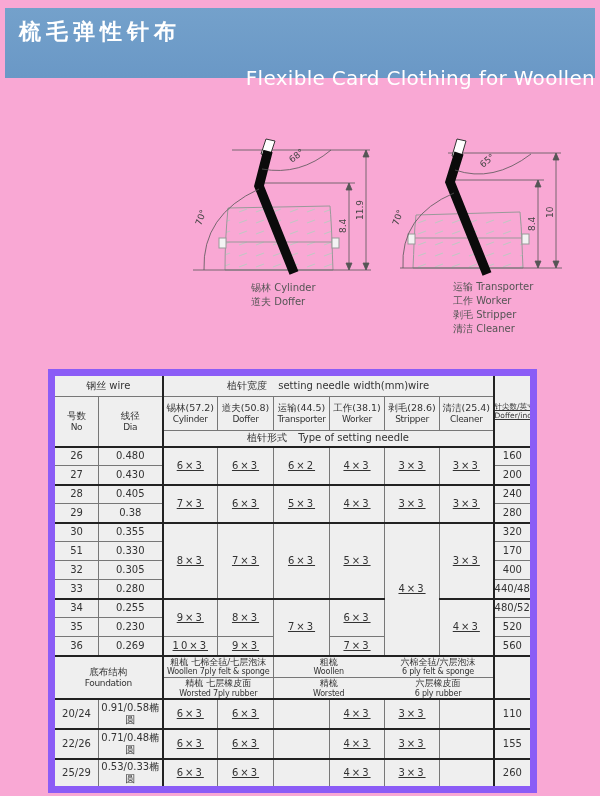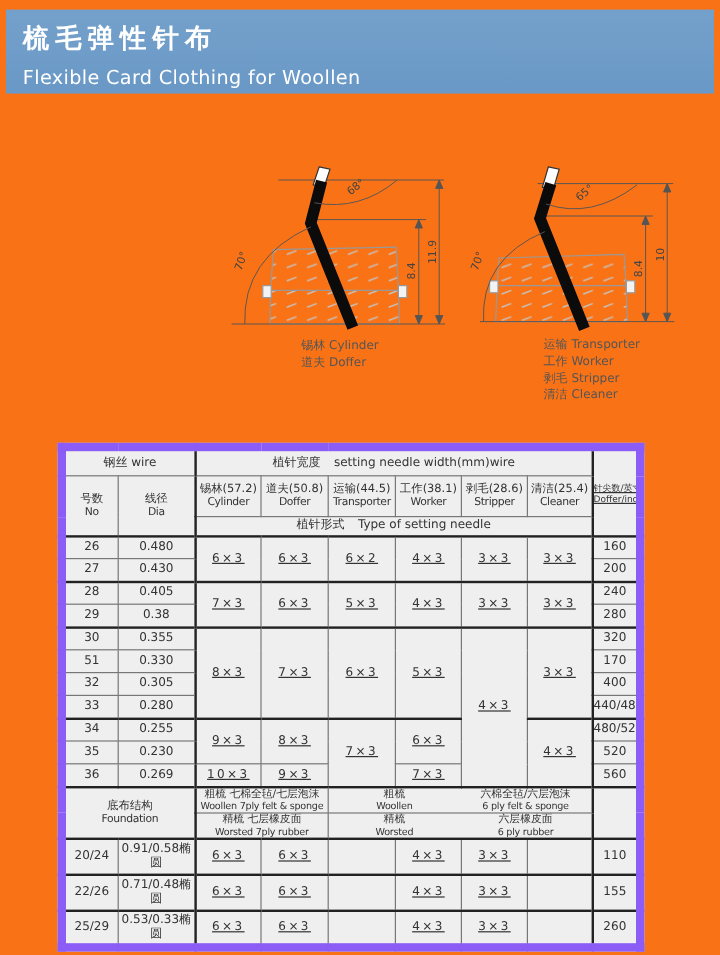--- a/index.html
+++ b/index.html
@@ -1,22 +1,22 @@
 <!DOCTYPE html>
 <html><head>
 <meta charset="utf-8">
 <style>
   html,body{margin:0;padding:0;background:#fff;}
-  .page{position:relative;width:600px;height:796px;background:#f97316;
+  .page{position:relative;width:600px;height:796px;background:#f9a8d4;
         font-family:"DejaVu Sans","Liberation Sans",sans-serif;overflow:hidden;color:#333;}
   
   .banner{position:absolute;left:5px;top:8px;width:590px;height:70px;box-sizing:border-box;
           background:linear-gradient(180deg,#74a1cb,#6a98c6);color:#fff;padding:9px 0 0 14px;}
   .banner .t1{font-size:22px;font-weight:bold;letter-spacing:5px;}
-  .banner .t2{font-size:16px;margin-top:8px;letter-spacing:.3px;}
+  .banner .t2{font-size:20px;margin-top:19px;letter-spacing:.3px;text-align:right;}
   
   svg.dg{position:absolute;overflow:visible;}
   #dgL{left:185px;top:138px;}
   #dgR{left:398px;top:138px;}
   .dim-label{font-size:9px;fill:#444;}
   .cap{font-size:10px;fill:#555;}
   
   table.main{position:absolute;left:48px;top:369px;width:482px;table-layout:fixed;
              border-collapse:collapse;background:#efefef;border:7px solid #8b5cf6;}
   table.main td,table.main th{border:1px solid #777;font-weight:normal;text-align:center;

